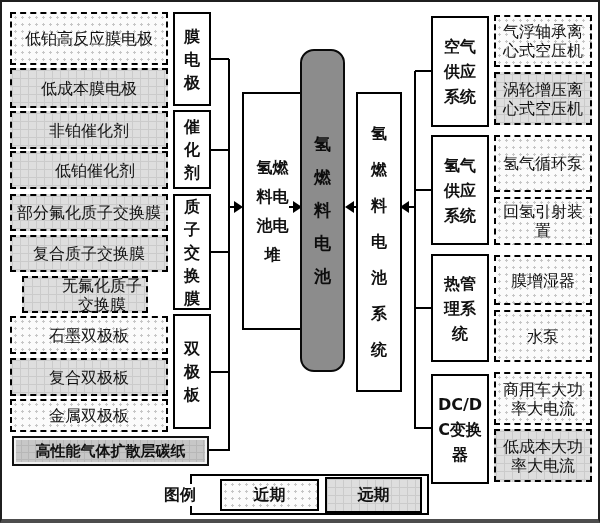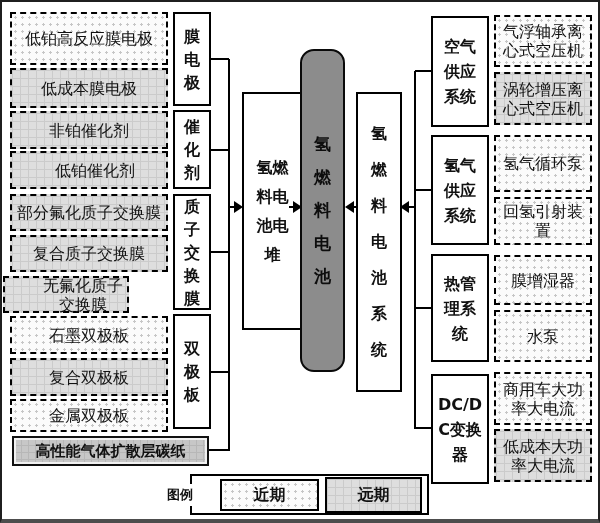--- a/index.html
+++ b/index.html
@@ -53,21 +53,21 @@
   .rcat{
     border:2px solid #000;background:#fff;
     font-size:16px;font-weight:700;line-height:25px;
     word-break:break-all;padding:12px 4px;
   }
   .ln{position:absolute;background:#000;}
   .head{position:absolute;width:0;height:0;border-top:6px solid rgba(0,0,0,0);border-bottom:6px solid rgba(0,0,0,0);}
   .head.r{border-left:9px solid #000;}
   .head.l{border-right:9px solid #000;}
   .legend-frame{position:absolute;box-sizing:border-box;border:2px solid #000;background:#fff;}
-  .legend-title{position:absolute;background:#fff;z-index:2;font-size:13px;font-weight:700;display:flex;align-items:center;justify-content:center;}
+  .legend-title{position:absolute;background:#fff;z-index:2;font-size:16px;font-weight:700;display:flex;align-items:center;justify-content:center;}
   .legend-chip{border:2px solid #000;font-size:16px;font-weight:600;z-index:1;}
 </style>
 </head>
 <body>
 
 <div class="stage">
 
   <div class="box item near" style="left:8px;top:10px;width:158px;height:53px;">
       <span>低铂高反应膜电极</span>
     </div>
@@ -79,21 +79,21 @@
     </div>
   <div class="box item far" style="left:8px;top:149px;width:158px;height:38px;padding-left:16px;">
       <span>低铂催化剂</span>
     </div>
   <div class="box item far" style="left:8px;top:192px;width:158px;height:37px;">
       <span>部分氟化质子交换膜</span>
     </div>
   <div class="box item far" style="left:8px;top:233px;width:158px;height:37px;">
       <span>复合质子交换膜</span>
     </div>
-  <div class="box item far" style="left:1px;top:274px;width:126px;height:37px;padding-left:38px;">
+  <div class="box item far" style="left:20px;top:274px;width:126px;height:37px;padding-left:38px;">
       <span>无氟化质子交换膜</span>
     </div>
   <div class="box item near" style="left:8px;top:314px;width:158px;height:38px;">
       <span>石墨双极板</span>
     </div>
   <div class="box item far" style="left:8px;top:356px;width:158px;height:38px;">
       <span>复合双极板</span>
     </div>
   <div class="box item near" style="left:8px;top:397px;width:158px;height:33px;">
       <span>金属双极板</span>

